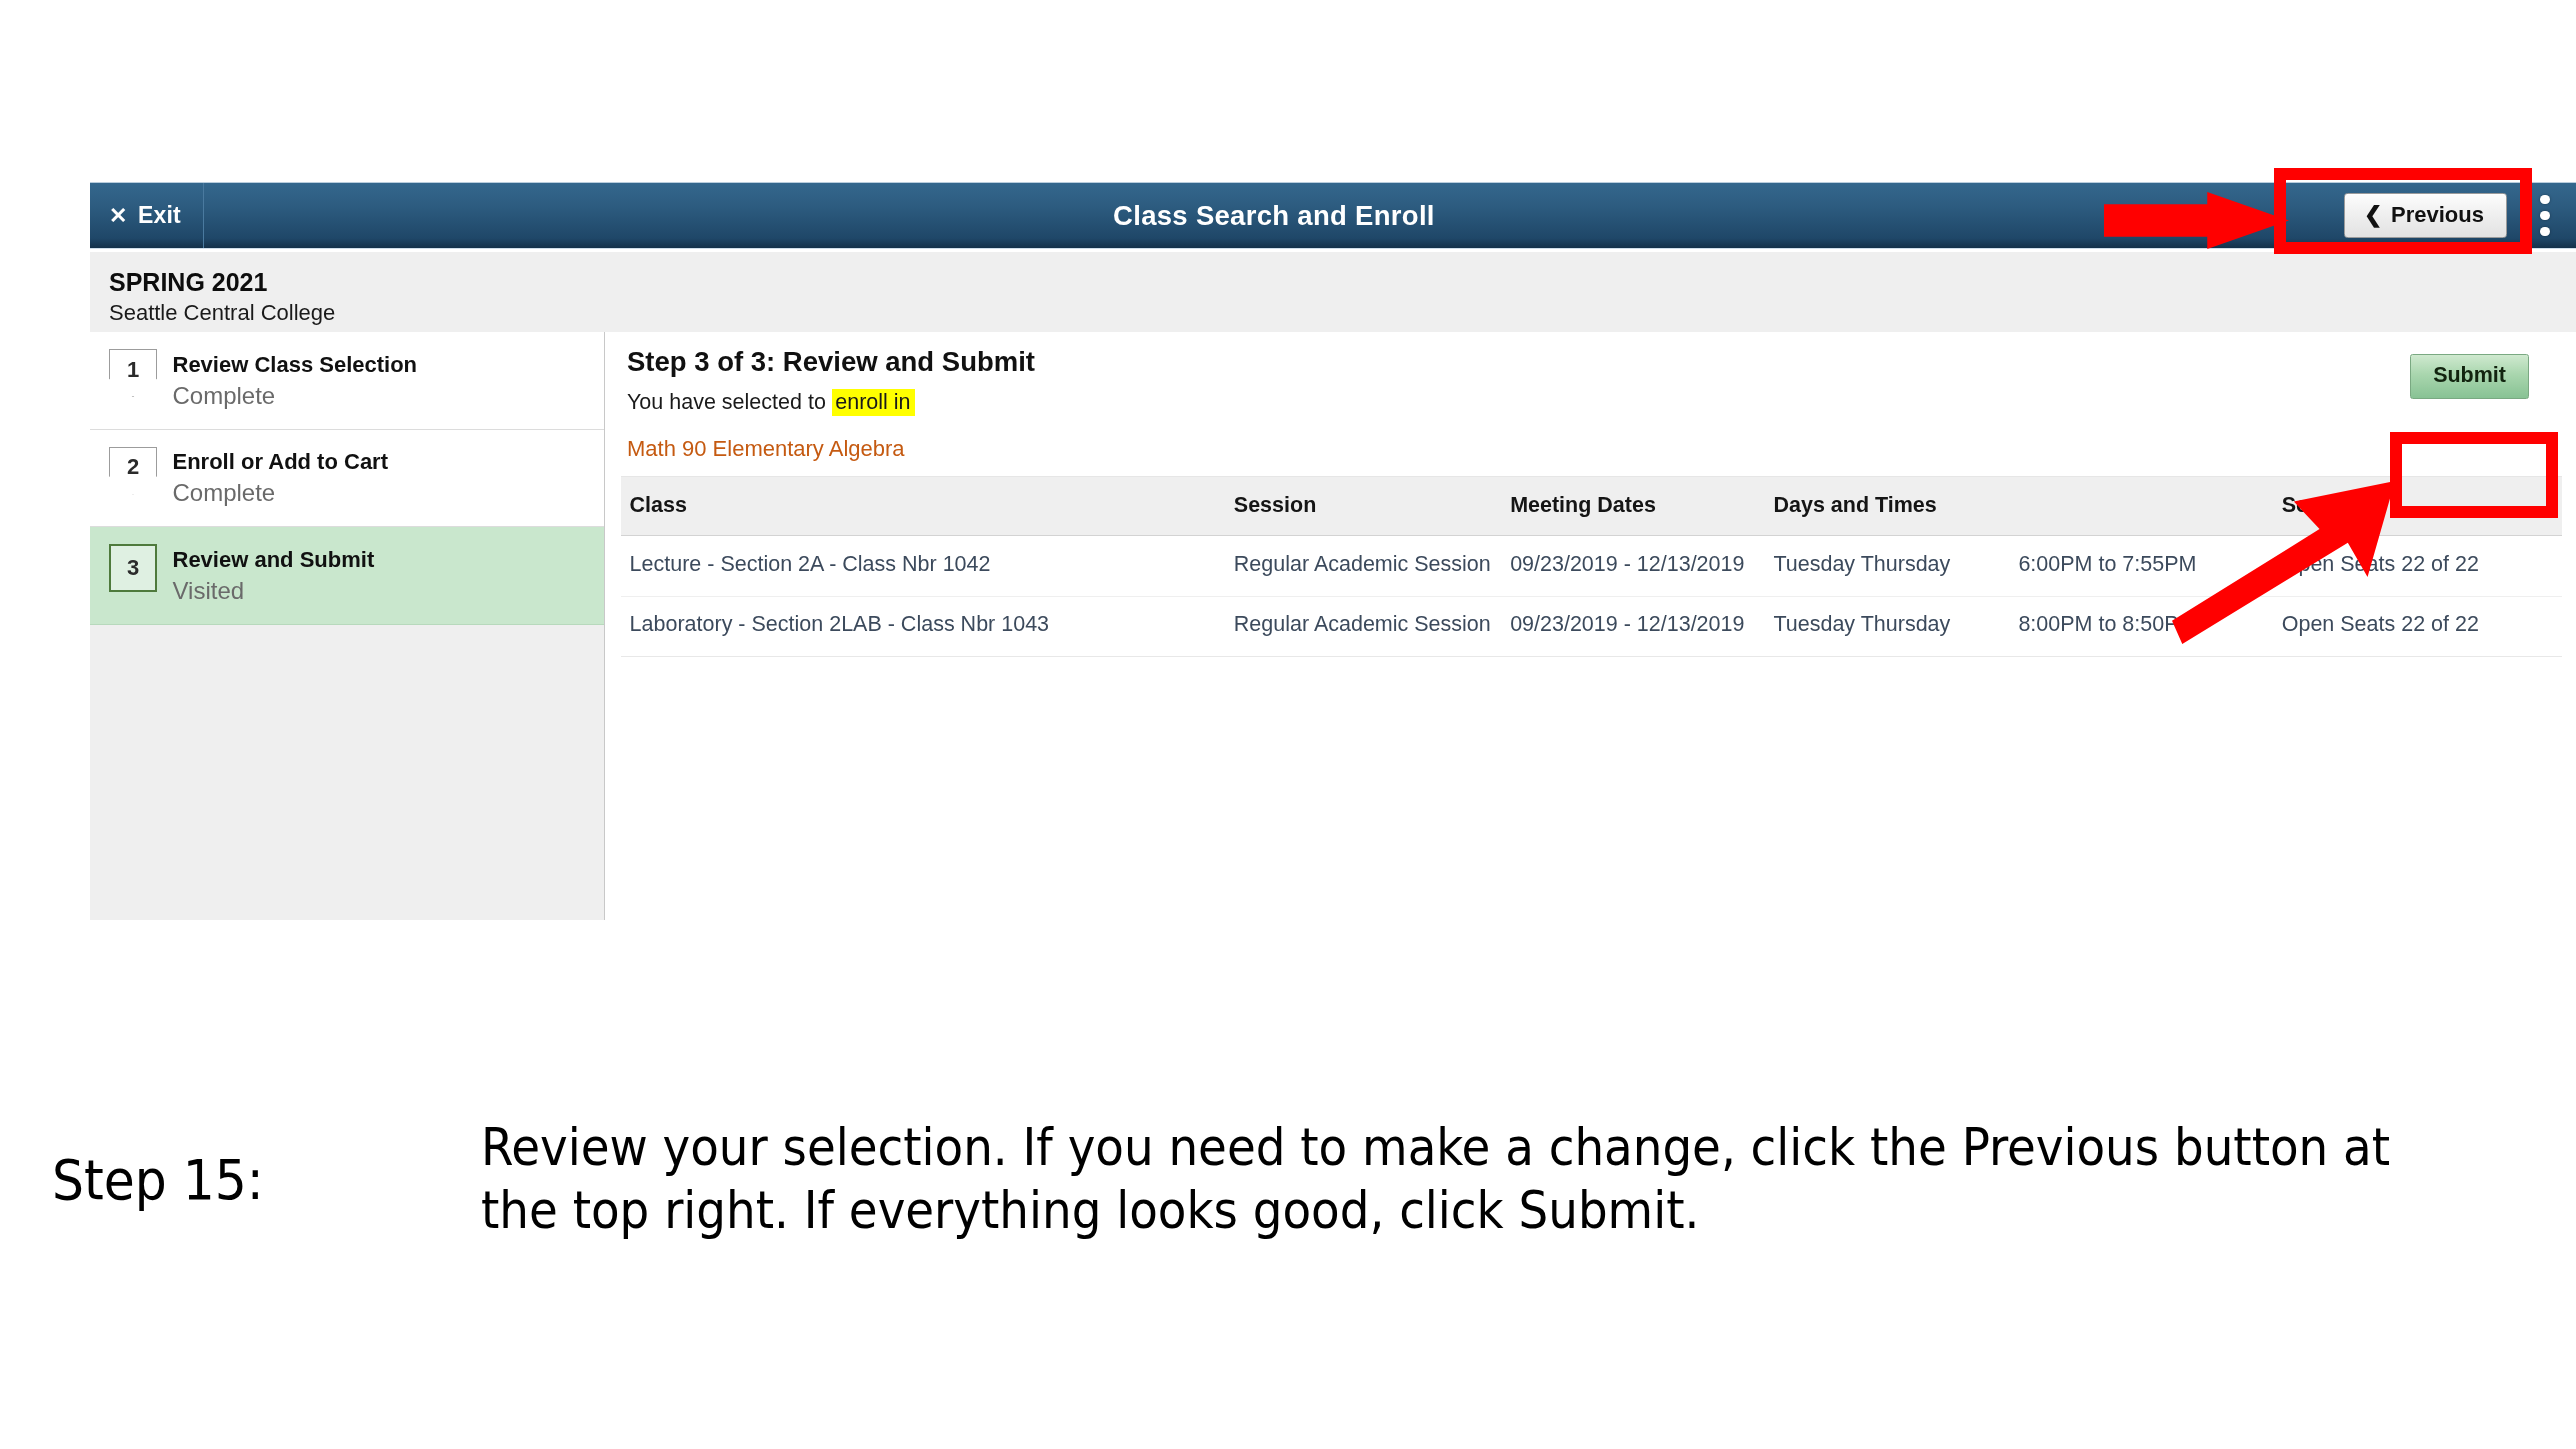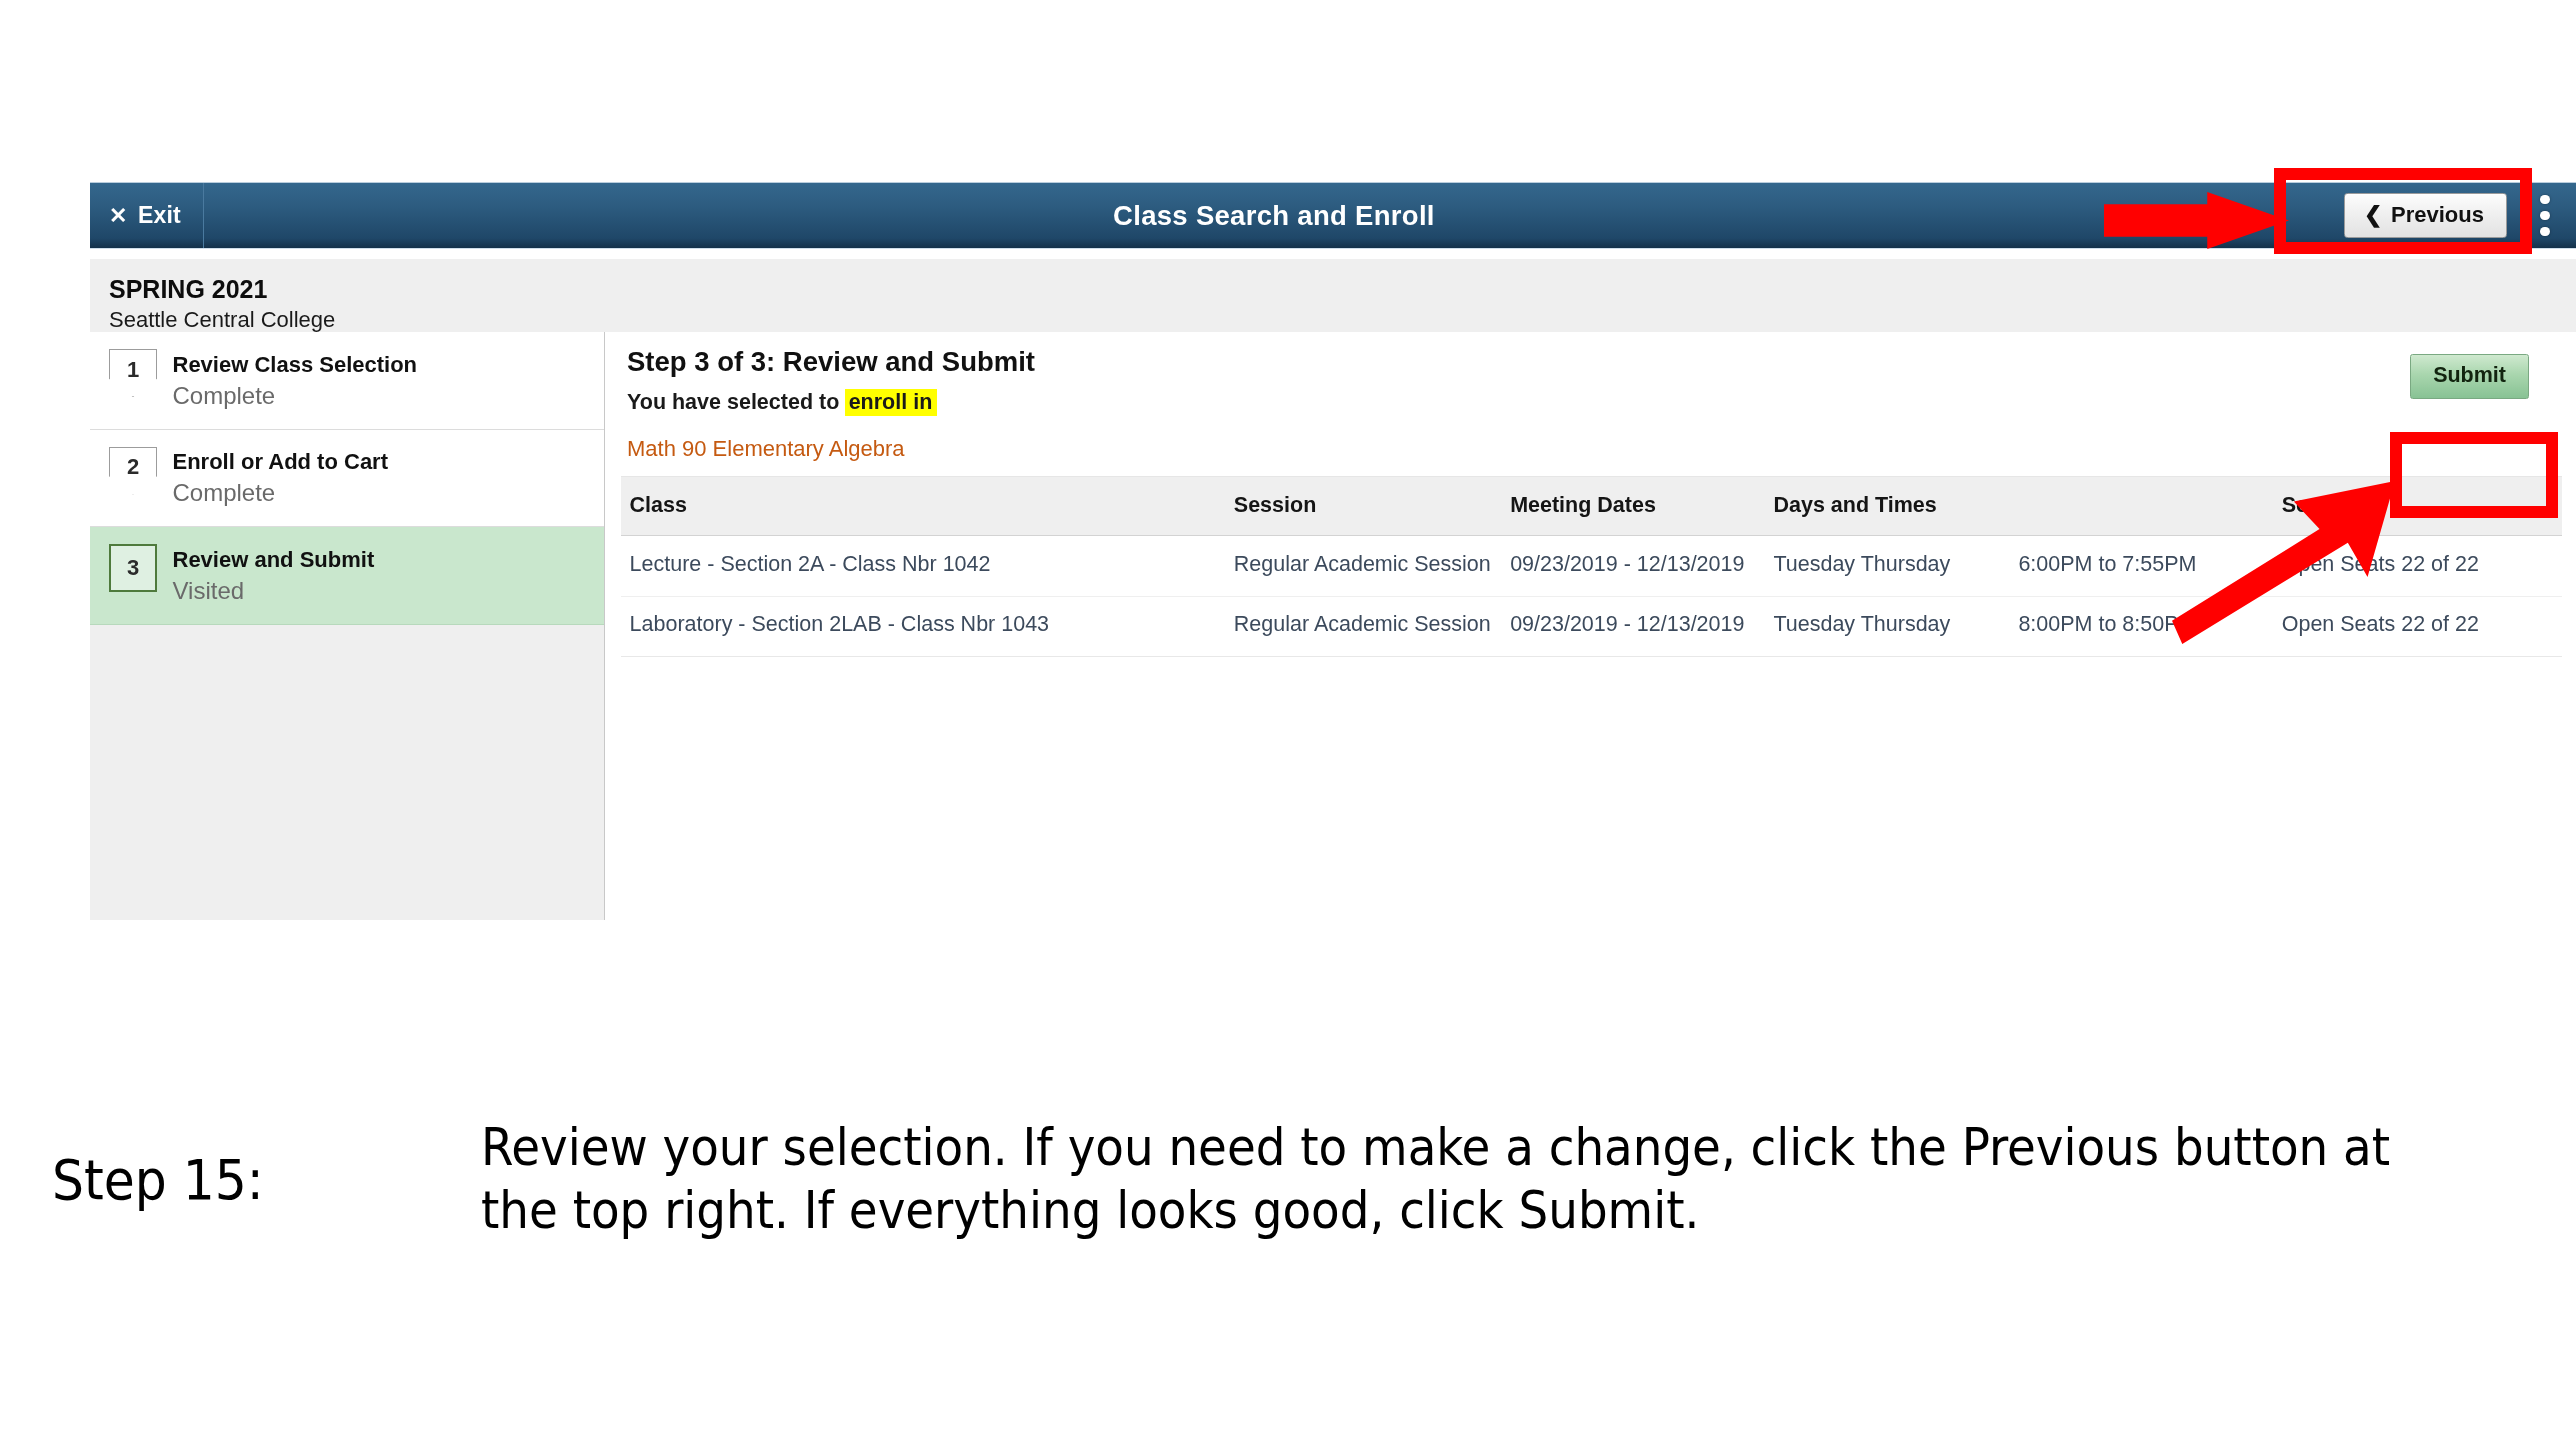--- a/index.html
+++ b/index.html
@@ -66,21 +66,21 @@
     display: flex; flex-direction: column; align-items: center; justify-content: center;
     gap: 6.9px; cursor: pointer; margin-right: 5.2px;
   }
   #kebab-button i {
     display: block; width: 9.4px; height: 9.4px; border-radius: 50%;
     background: #ffffff; box-shadow: 0 0 2.6px rgba(0,0,0,.35);
   }
 
   
   #term-band {
-    position: absolute; left: 0; top: 77px;
+    position: absolute; left: 0; top: 70px;
     width: 100%; height: 82px;
     background: #efefef;
     border-bottom: 0.9px solid #dddddd;
     padding: 14.6px 0 0 19px;
   }
   #term-name { font-size: 25px; font-weight: bold; color: #0d0d0d; line-height: 1.2; }
   #institution { font-size: 22px; color: #1a1a1a; line-height: 1.3; margin-top: 2.6px; }
 
   
   #app-body {
@@ -134,21 +134,21 @@
   #sidebar-filler { background: #efefef; flex: 1; }
 
   
   #app-main {
     flex: 1; background: #ffffff;
     position: relative;
     padding: 14px 0 0 22px;
   }
   #step-heading { font-size: 27.5px; font-weight: bold; color: #111111; }
   #selection-line {
-    font-size: 21.5px; font-weight: bold; color: #1a1a1a;
+    font-size: 21.5px; font-weight: normal; color: #1a1a1a;
     margin-top: 12px;
   }
   #selection-highlight { background: #ffff00; padding: 0.9px 4.3px 1.7px 3.4px; }
   #course-name { font-size: 22px; color: #c55a11; margin-top: 21px; }
 
   #submit-button {
     position: absolute; right: 47px; top: 21.5px;
     background: linear-gradient(180deg,#cfe9cf 0%,#a9d6ae 45%,#88c294 100%);
     border: 0.9px solid #7aa982;
     border-radius: 2.6px;

